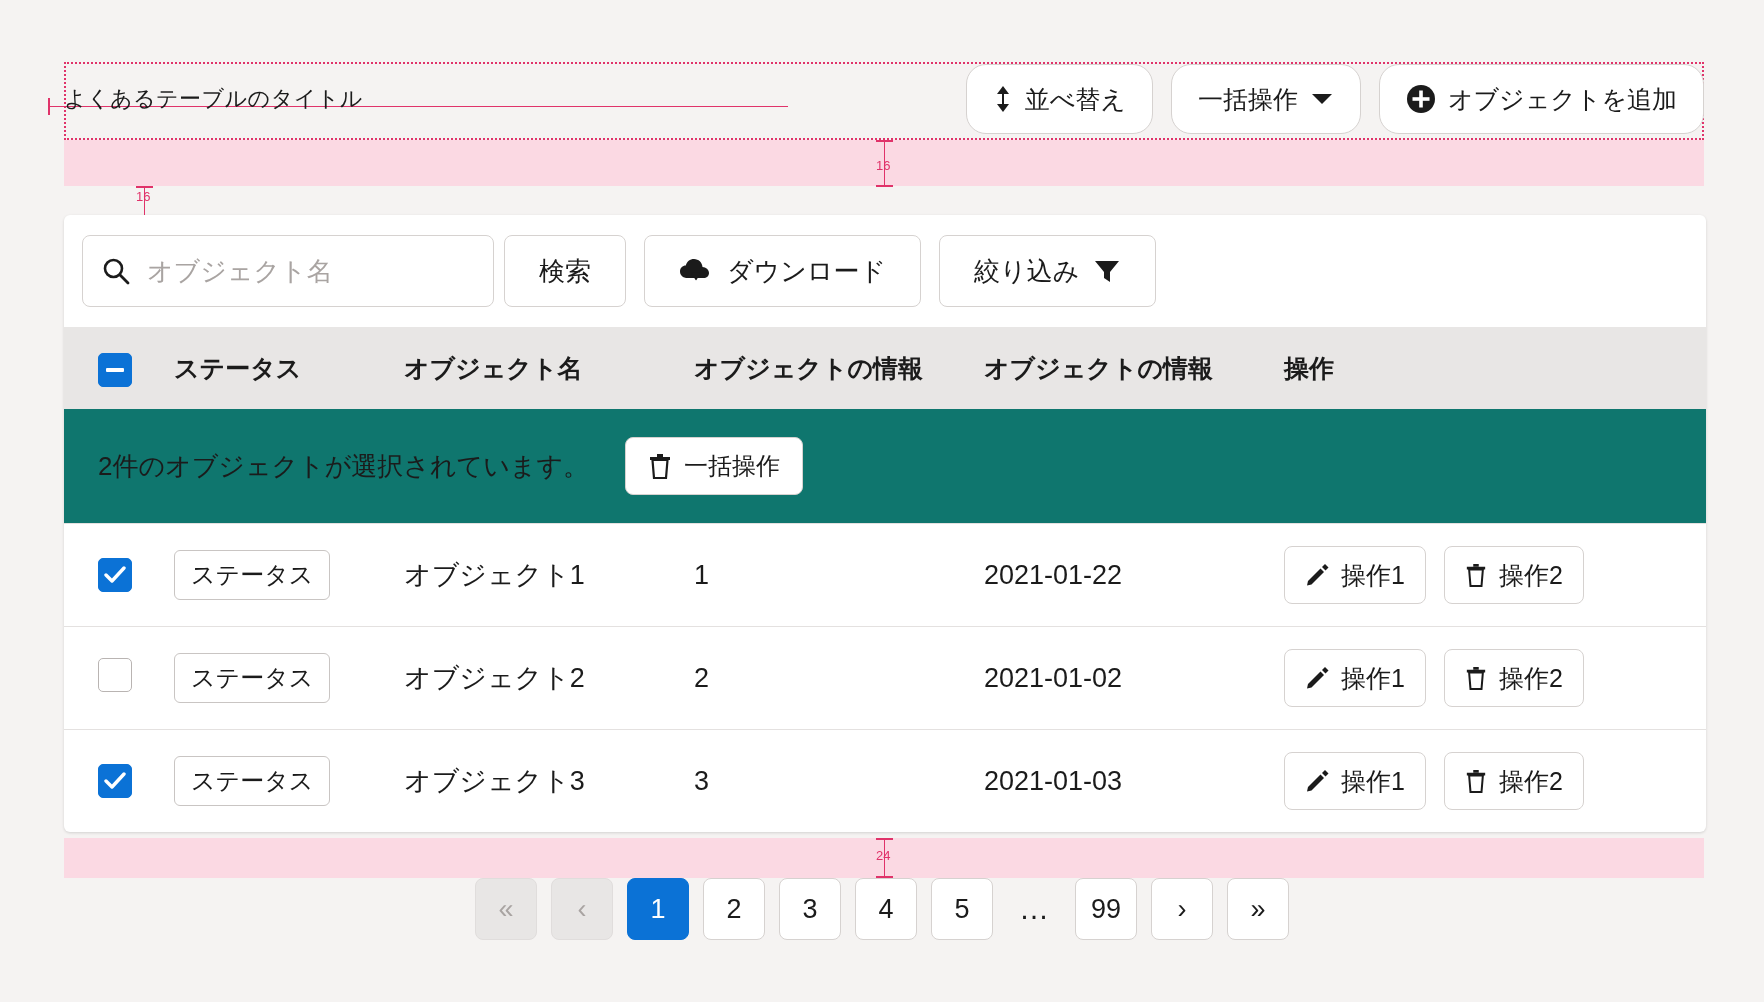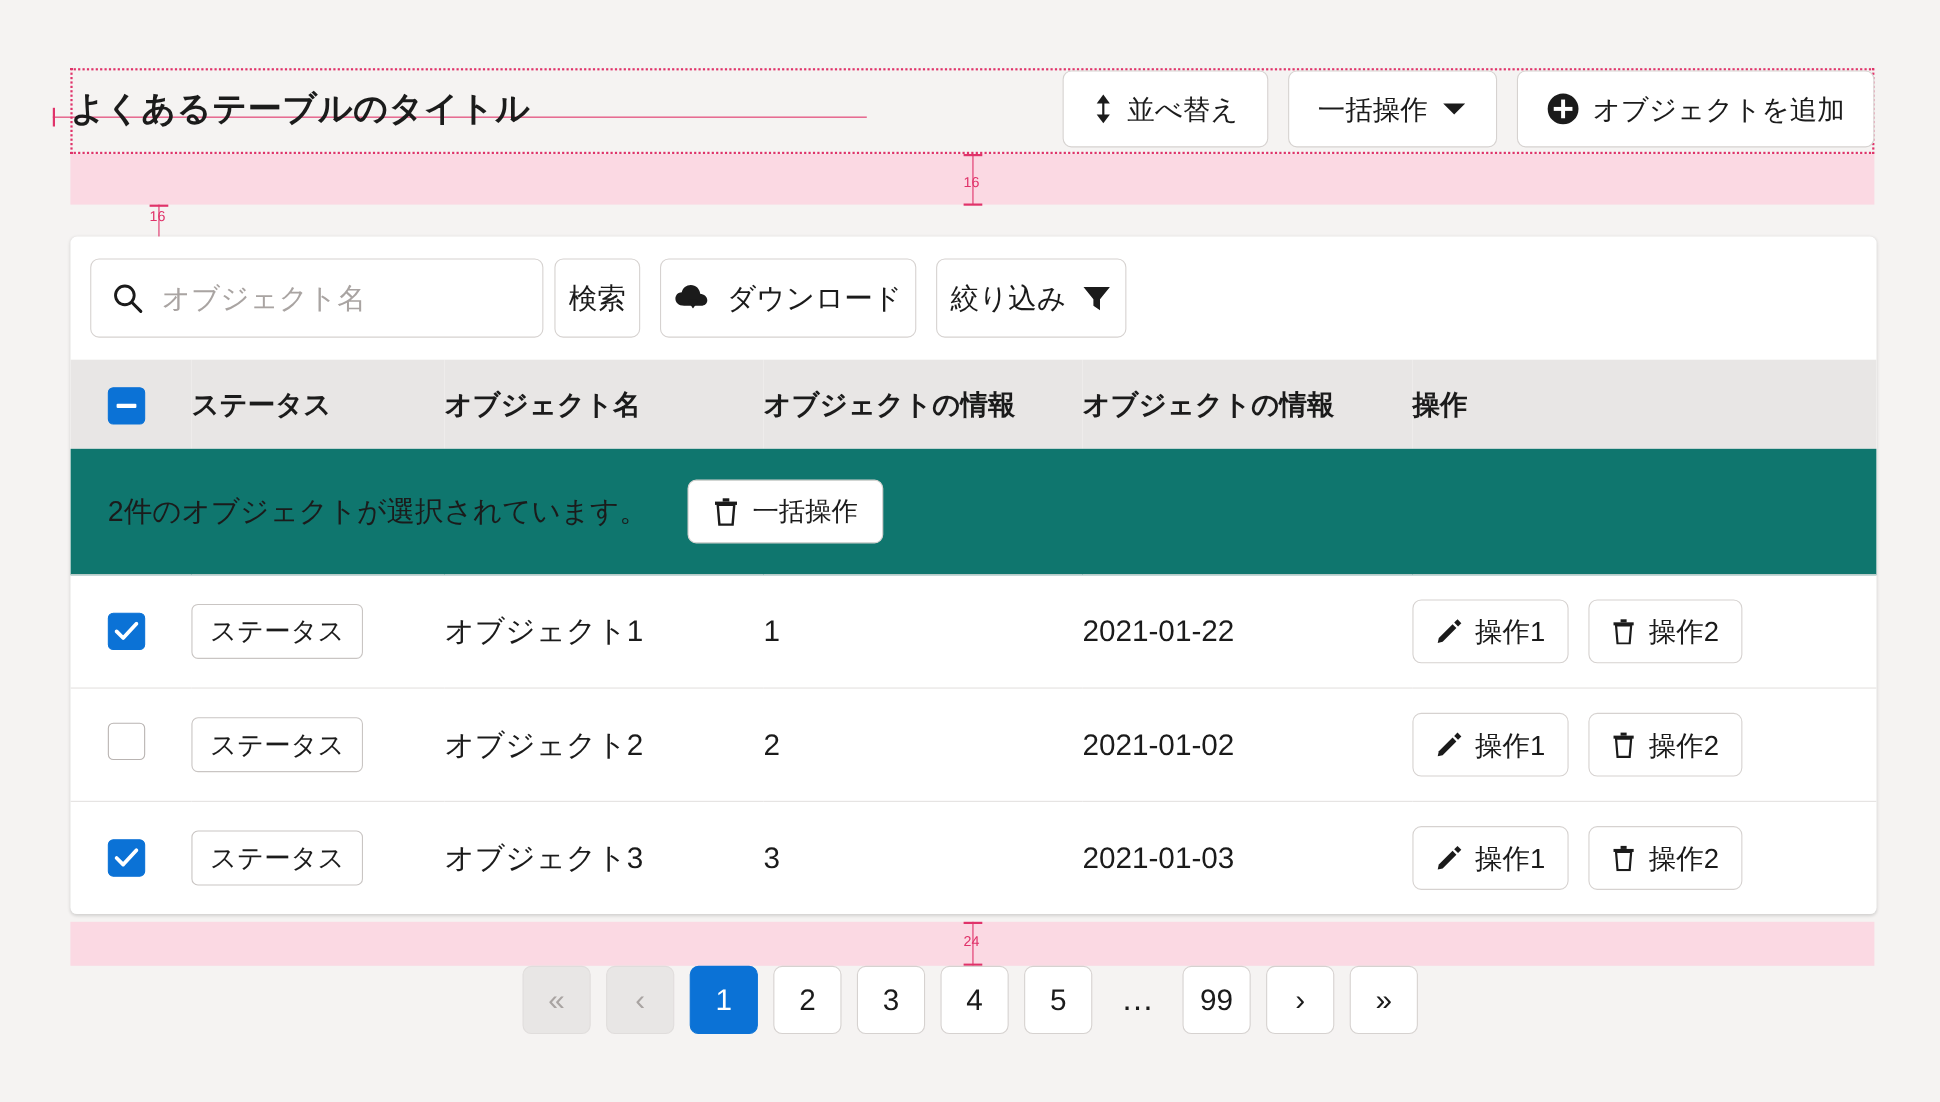--- a/index.html
+++ b/index.html
@@ -63,31 +63,31 @@
   .header {
     position: absolute;
     left: 64px;
     top: 62px;
     width: 1640px;
     height: 74px;
     display: flex;
     align-items: center;
   }
   .table-title {
-    font-size: 31px;
-    font-weight: 700;
+    font-size: 22px;
+    font-weight: 400;
     color: #1b1b1b;
     white-space: nowrap;
     flex: 1 1 auto;
     letter-spacing: 0.5px;
   }
   .hdr-btn {
     background: #ffffff;
     border: 1px solid #d6d2d0;
-    border-radius: 8px;
+    border-radius: 20px;
     height: 70px;
     display: flex;
     align-items: center;
     gap: 12px;
     padding: 0 26px;
     font-size: 25px;
     color: #1b1b1b;
     cursor: pointer;
     white-space: nowrap;
     box-sizing: border-box;
@@ -143,21 +143,21 @@
   }
   .search-field input::placeholder { color: #a9a4a2; }
   .btn {
     background: #ffffff;
     border: 1px solid #d6d2d0;
     border-radius: 8px;
     height: 72px;
     display: flex;
     align-items: center;
     gap: 14px;
-    padding: 0 12px;
+    padding: 0 34px;
     font-size: 26px;
     color: #1b1b1b;
     cursor: pointer;
     white-space: nowrap;
     box-sizing: border-box;
   }
   .btn.search-btn { margin-left: 10px; }
 
   
   table.data {

